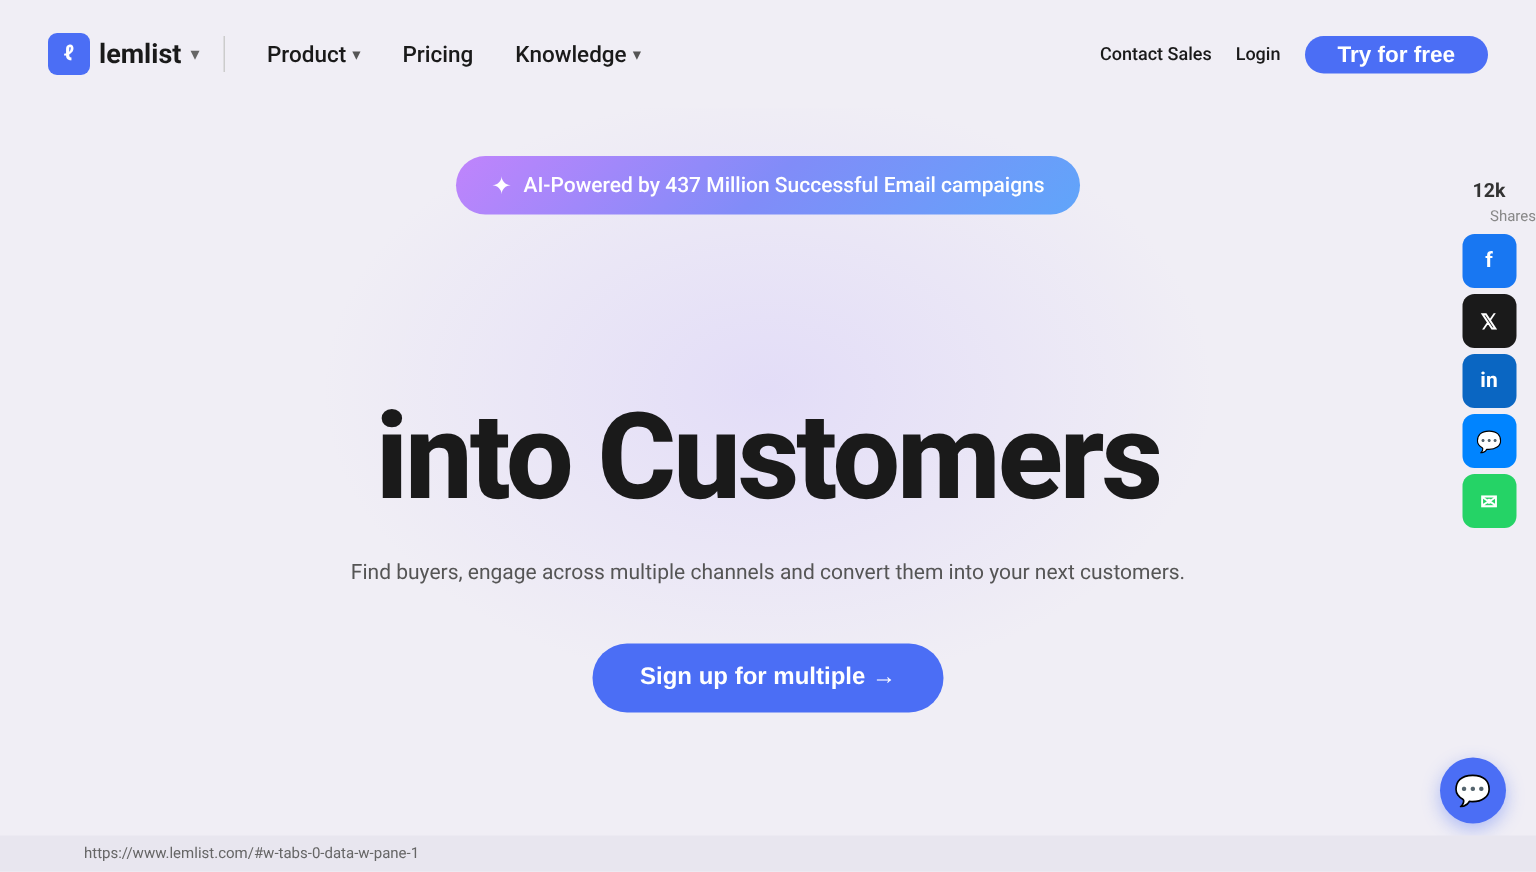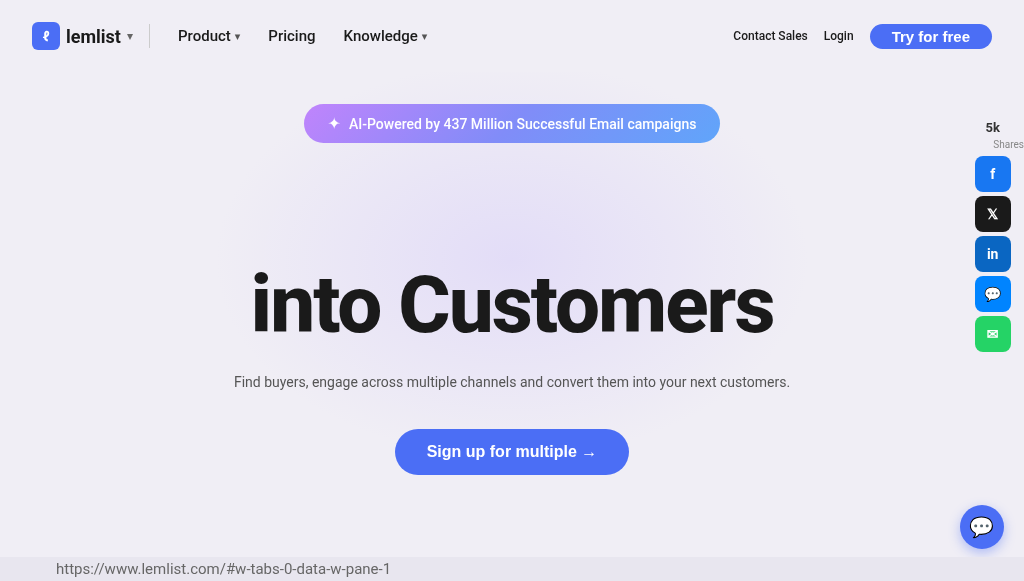--- a/index.html
+++ b/index.html
@@ -234,21 +234,21 @@
       left: 0;
       right: 0;
       height: 24px;
       background: #e8e6ef;
       display: flex;
       align-items: center;
       padding: 0 12px;
     }
 
     .status-url {
-      font-size: 15px;
+      font-size: 10px;
       color: #666;
       padding-left: 44px;
     }
 
     
     .chat-bubble {
       position: absolute;
       bottom: 32px;
       right: 20px;
       width: 44px;
@@ -322,21 +322,21 @@
     <br>
     <span>into Customers</span>
   </h1>
 
   <p class="subheadline">Find buyers, engage across multiple channels and convert them into your next customers.</p>
 
   <button class="cta-btn">Sign up for multiple →</button>
 </section>
 
 <div class="social-sidebar">
-  <div class="share-count">5k</div>
+  <div class="share-count">12k</div>
   <div class="share-label">Shares</div>
   <div class="social-btn facebook">
     <span>f</span>
   </div>
   <div class="social-btn twitter">
     <span>𝕏</span>
   </div>
   <div class="social-btn linkedin">
     <span>in</span>
   </div>

